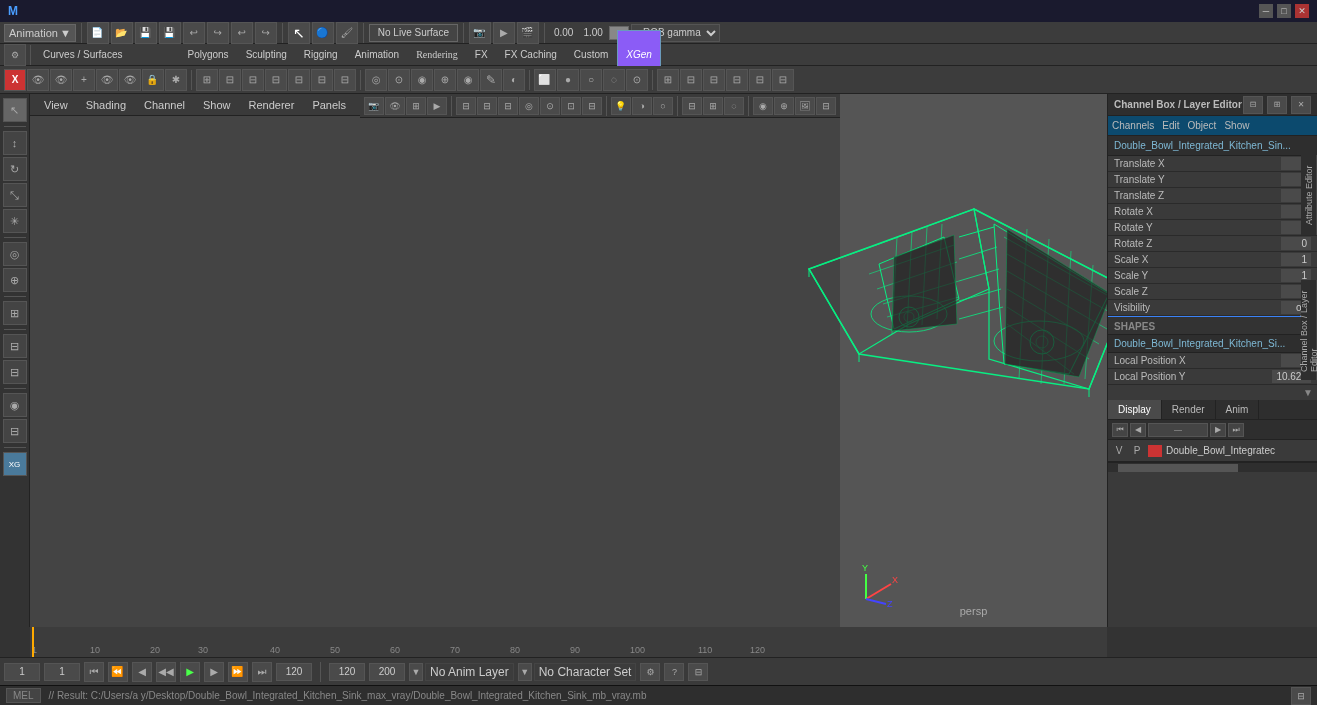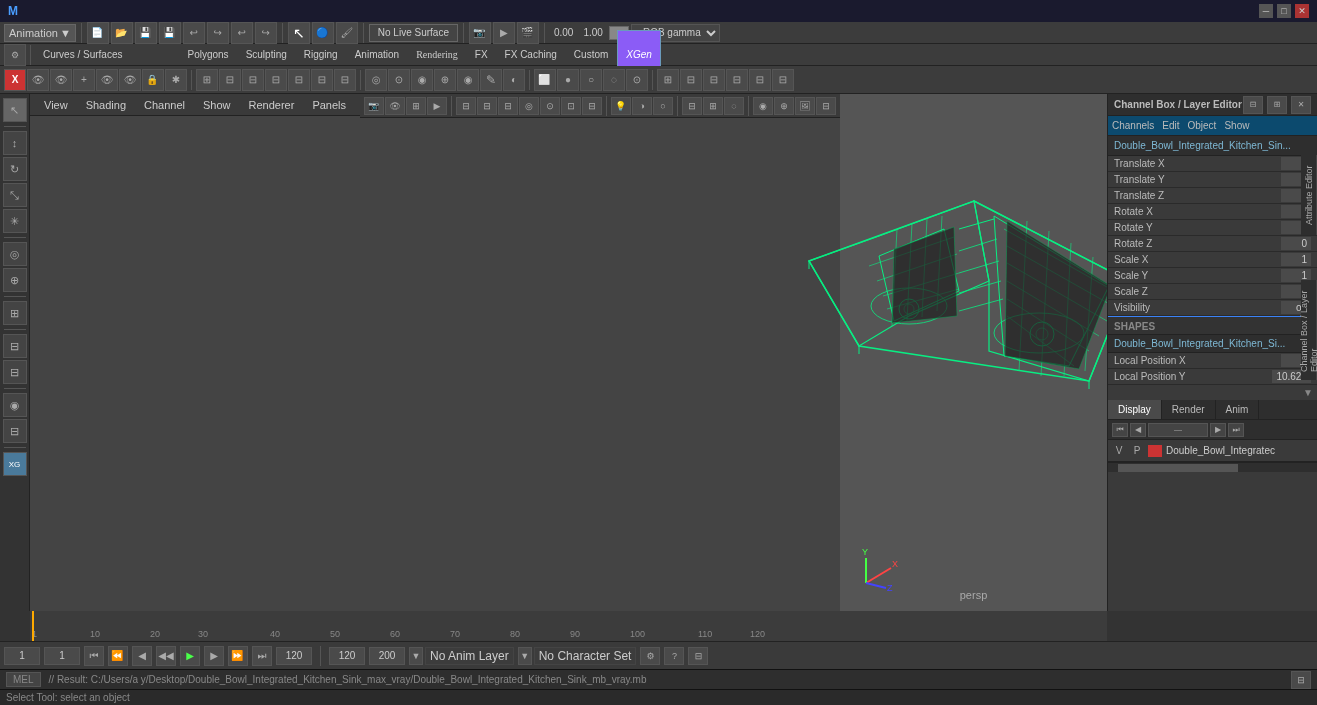--- a/index.html
+++ b/index.html
@@ -1011,17 +1011,14 @@
     <button class="bc-btn" style="font-size:9px;">⊟</button>
 
   </div>
 
   <div id="status-bar">
     <span id="mel-label">MEL</span>
     <span id="status-text">// Result: C:/Users/a y/Desktop/Double_Bowl_Integrated_Kitchen_Sink_max_vray/Double_Bowl_Integrated_Kitchen_Sink_mb_vray.mb</span>
     <button class="bc-btn" style="font-size:9px;">⊟</button>
   </div>
 
-  <div id="help-text">
-    <span style="font-size:10px;color:#888;">Select Tool: select an object</span>
-  </div>
 
 </div>
 
 </body></html>

